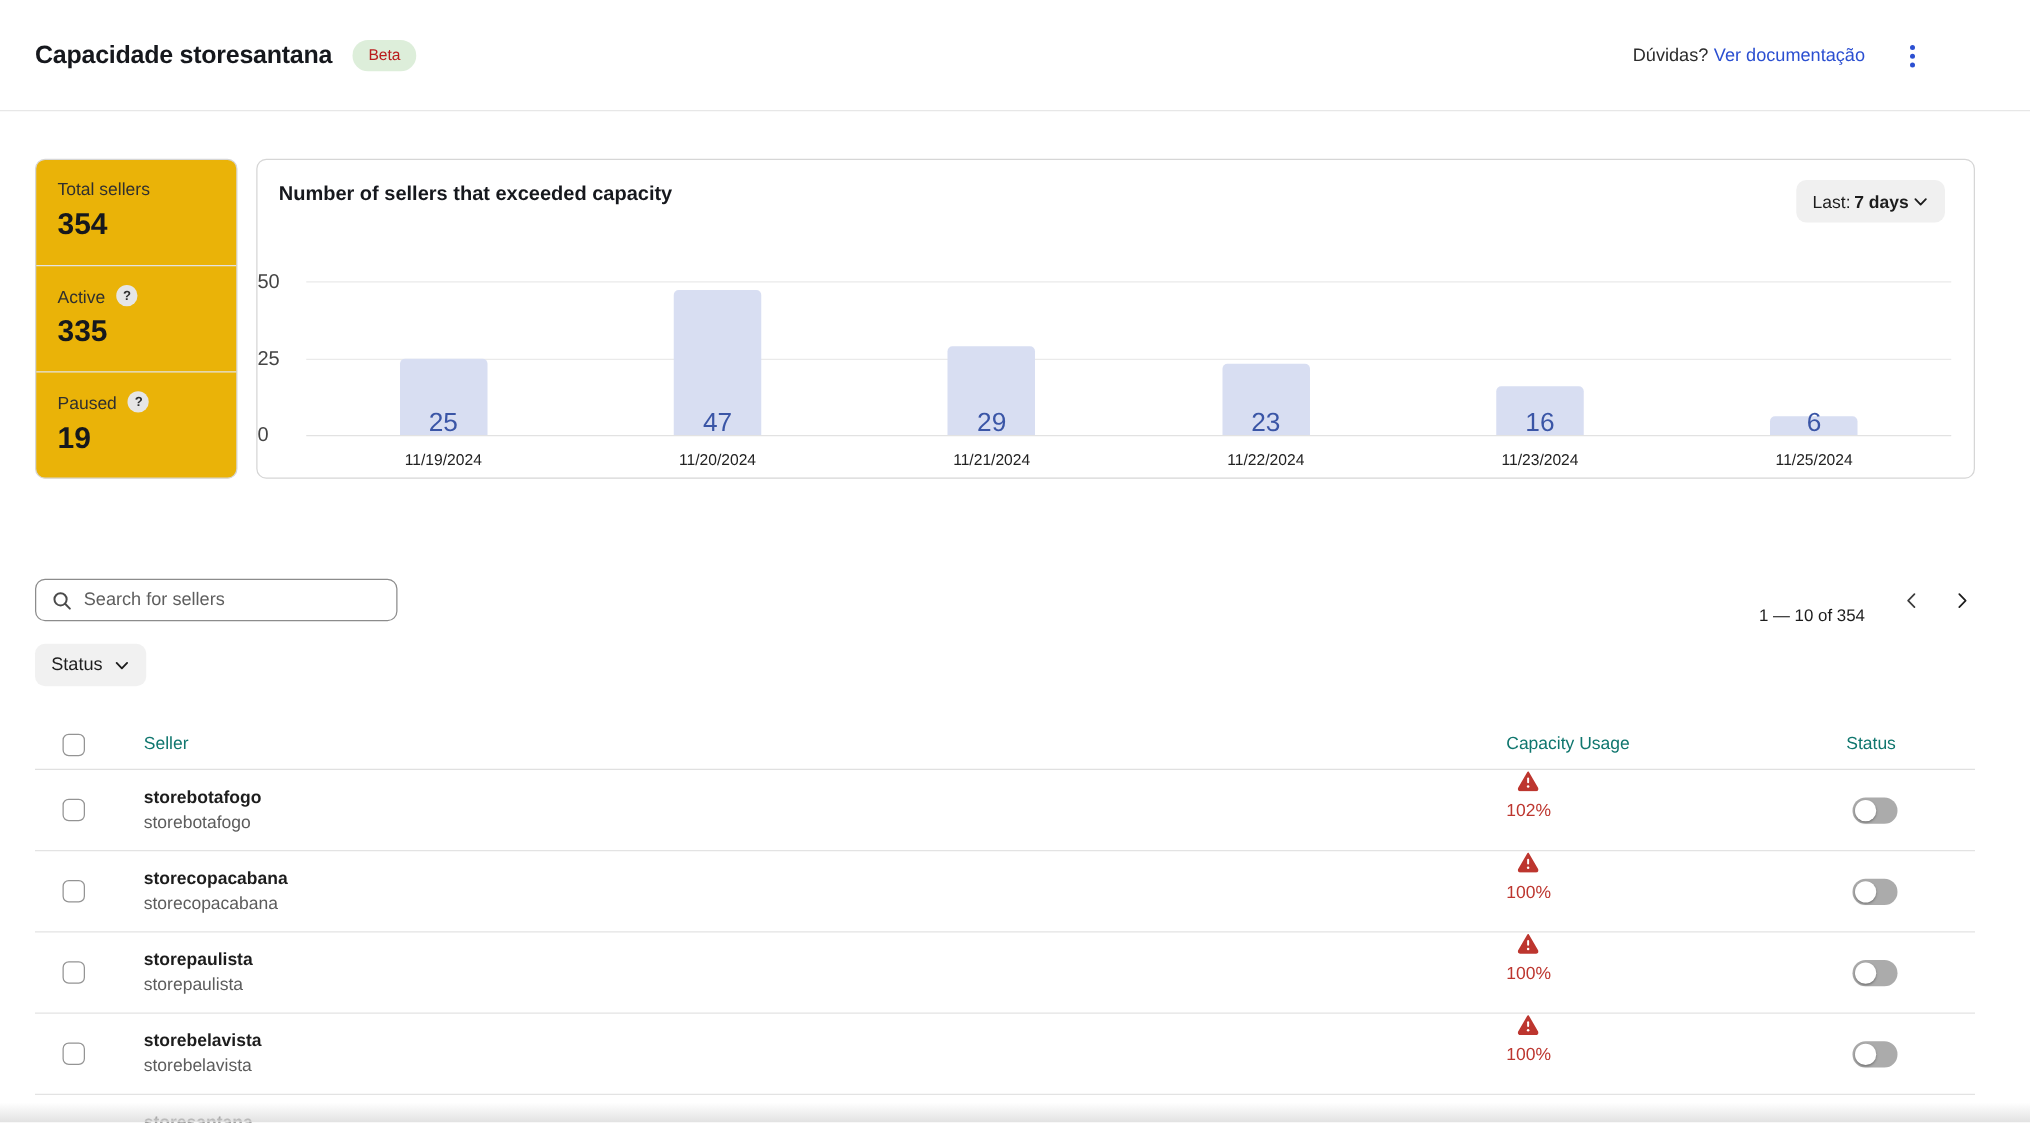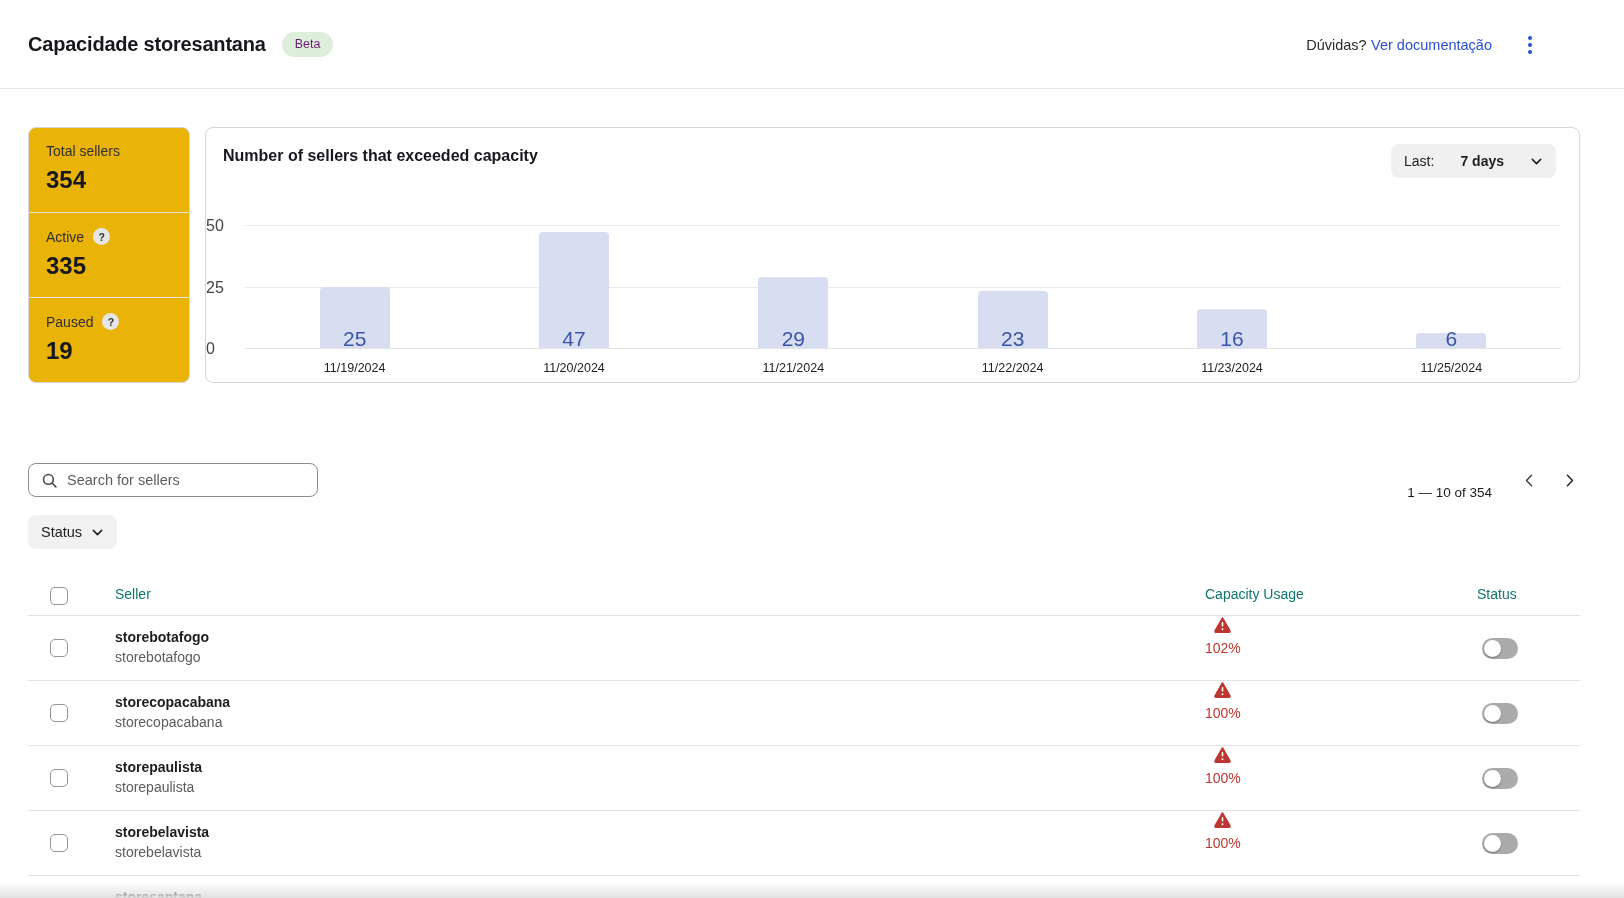--- a/index.html
+++ b/index.html
@@ -5,21 +5,21 @@
   * { box-sizing: border-box; margin: 0; padding: 0; }
   html,body { width:1624px; height:898px; overflow:hidden; background:#fff;
     font-family:"Liberation Sans", sans-serif; color:#1d1d1d; }
   .page { position:relative; width:1624px; height:898px; background:#fff; }
 
   
   .topbar { position:absolute; top:0; left:0; width:100%; height:89px;
     border-bottom:1px solid #e7e7e7; background:#fff; }
   .topbar-left { position:absolute; left:28px; top:0; height:89px; display:flex; align-items:center; gap:16px; }
   .page-title { font-size:20px; font-weight:700; letter-spacing:-0.2px; color:#16181d; }
-  .beta-badge { background:#ddeeda; color:#701a75; font-size:12.5px; font-weight:500;
+  .beta-badge { background:#ddeeda; color:#b91c1c; font-size:12.5px; font-weight:500;
     padding:6px 13px; border-radius:999px; line-height:1; }
   .topbar-right { position:absolute; right:78px; top:0; height:89px; display:flex; align-items:center; gap:22px; }
   .help-text { font-size:14.5px; color:#2c2c2c; }
   .help-link { font-size:14.5px; color:#2b4fd1; cursor:pointer; }
   .kebab-btn { width:32px; height:32px; display:flex; flex-direction:column; align-items:center;
     justify-content:center; gap:3px; cursor:pointer; border:none; background:transparent; }
   .kebab-btn i { width:4px; height:4px; border-radius:50%; background:#2b4fd1; display:block; }
 
   
   .stats-card { position:absolute; left:28px; top:127px; width:162px; height:256px;
@@ -30,21 +30,21 @@
   .stat-label { font-size:14px; color:#2f2f2f; }
   .help-badge { width:17px; height:17px; border-radius:50%; background:#e6e6e6; color:#2f2f2f;
     font-size:10.5px; font-weight:700; display:inline-flex; align-items:center; justify-content:center; cursor:pointer; }
   .stat-value { font-size:24px; font-weight:700; margin-top:7px; color:#16181d; }
 
   
   .chart-card { position:absolute; left:205px; top:127px; width:1375px; height:256px;
     border:1px solid #d6d6d6; border-radius:8px; background:#fff; }
   .chart-title { position:absolute; left:17px; top:19px; font-size:16px; font-weight:700; color:#16181d;text-align:right; }
   .range-dropdown { position:absolute; right:23px; top:16px; height:34px; background:#f0f0f0;
-    border:none; border-radius:8px; display:flex; align-items:center; gap:26px; padding:0 13px;
+    border:none; border-radius:8px; display:flex; align-items:center; gap:3px; padding:0 13px;
     font-size:14px; color:#1d1d1d; cursor:pointer; font-family:"Liberation Sans",sans-serif; }
   .range-dropdown b { font-weight:700; }
   .ytick { position:absolute; left:0; width:32px; font-size:16px; color:#444; }
   .plot { position:absolute; left:39px; top:97px; width:1316px; height:123px; display:flex; }
   .gridline { position:absolute; left:0; width:100%; height:1px; background:#eaeaea; }
   .gridline.base { background:#e2e2e2; }
   .chart-slot { position:relative; flex:1; height:123px; }
   .chart-bar { position:absolute; bottom:0; left:50%; transform:translateX(-50%);
     width:70px; border-radius:4px 4px 0 0; }
   .chart-bar-value { position:absolute; bottom:-3px; left:0; width:100%; text-align:center;

